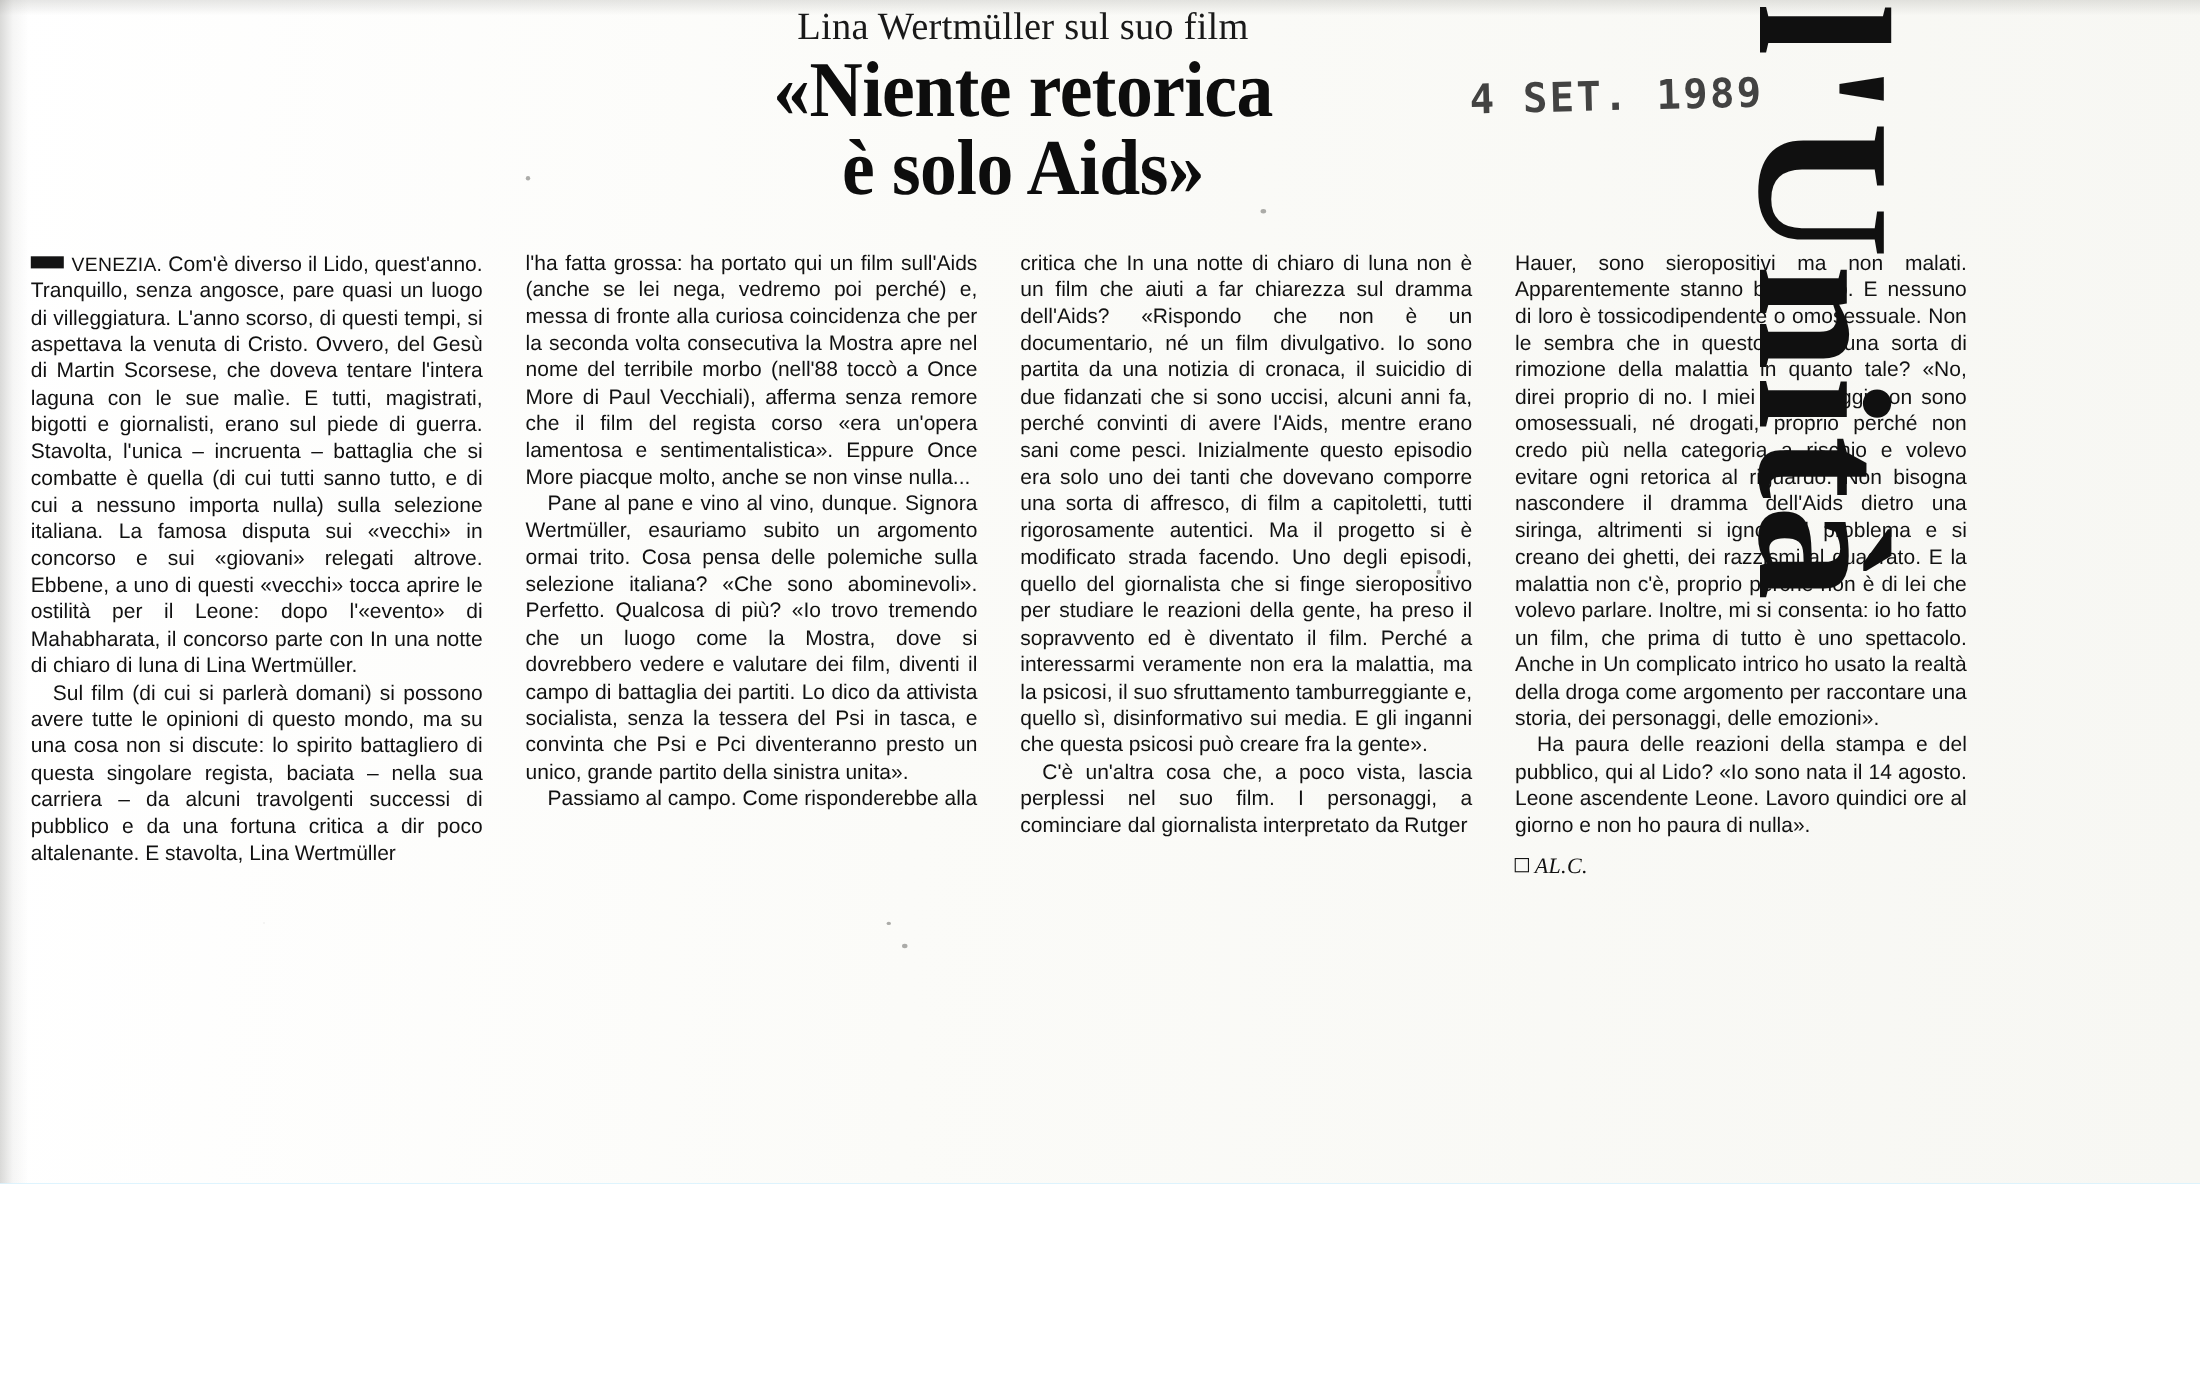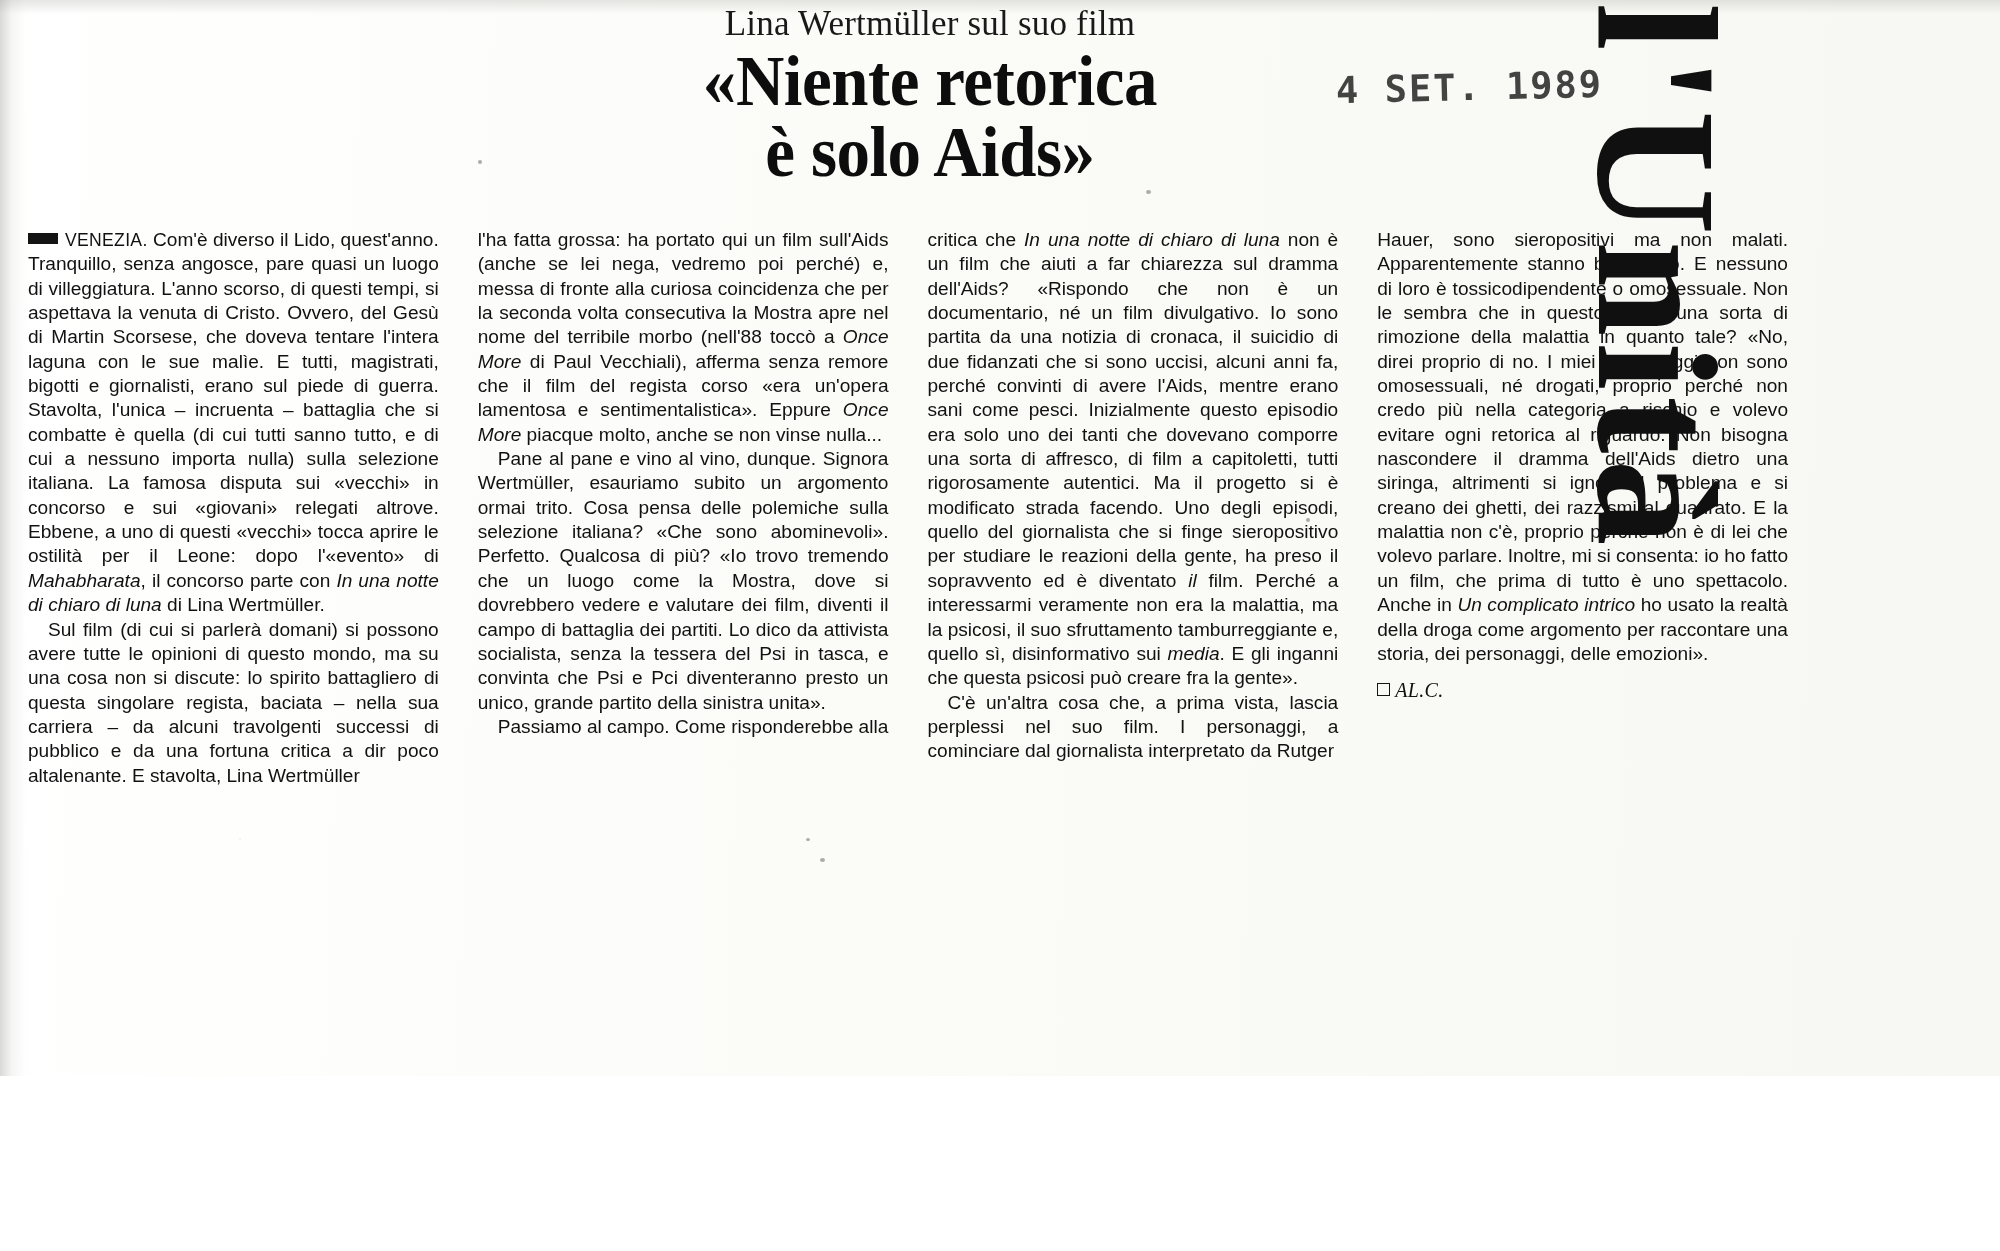--- a/index.html
+++ b/index.html
@@ -119,21 +119,21 @@
     width: 30px;
     height: 11px;
     background: #141414;
     margin-right: 7px;
     vertical-align: 2px;
   }
   .loc {
     font-size: 17.6px;
     letter-spacing: 0.3px;
   }
-  .it { font-style: italic; }
+  .it { }
   #byline {
     text-align: left;
     margin-top: 12px;
     font-family: "Liberation Serif", serif;
     font-style: italic;
     font-size: 20px;
     letter-spacing: 0.3px;
   }
   .sq {
     font-style: normal;
@@ -204,25 +204,26 @@
     </div>
 
     <div class="column">
       <p><span>l'ha fatta grossa: ha portato qui un film sull'Aids (anche se lei nega, vedremo poi perché) e, messa di fronte alla curiosa coincidenza che per la seconda volta consecutiva la Mostra apre nel nome del terribile morbo (nell'88 toccò a </span><span class="it">Once More</span><span> di Paul Vecchiali), afferma senza remore che il film del regista corso «era un'opera lamentosa e sentimentalistica». Eppure </span><span class="it">Once More</span><span> piacque molto, anche se non vinse nulla...</span></p>
       <p class="indent">Pane al pane e vino al vino, dunque. Signora Wertmüller, esauriamo subito un argomento ormai trito. Cosa pensa delle polemiche sulla selezione italiana? «Che sono abominevoli». Perfetto. Qualcosa di più? «Io trovo tremendo che un luogo come la Mostra, dove si dovrebbero vedere e valutare dei film, diventi il campo di battaglia dei partiti. Lo dico da attivista socialista, senza la tessera del Psi in tasca, e convinta che Psi e Pci diventeranno presto un unico, grande partito della sinistra unita».</p>
       <p class="indent">Passiamo al campo. Come risponderebbe alla</p>
     </div>
 
     <div class="column">
       <p><span>critica che </span><span class="it">In una notte di chiaro di luna</span><span> non è un film che aiuti a far chiarezza sul dramma dell'Aids? «Rispondo che non è un documentario, né un film divulgativo. Io sono partita da una notizia di cronaca, il suicidio di due fidanzati che si sono uccisi, alcuni anni fa, perché convinti di avere l'Aids, mentre erano sani come pesci. Inizialmente questo episodio era solo uno dei tanti che dovevano comporre una sorta di affresco, di film a capitoletti, tutti rigorosamente autentici. Ma il progetto si è modificato strada facendo. Uno degli episodi, quello del giornalista che si finge sieropositivo per studiare le reazioni della gente, ha preso il sopravvento ed è diventato </span><span class="it">il</span><span> film. Perché a interessarmi veramente non era la malattia, ma la psicosi, il suo sfruttamento tamburreggiante e, quello sì, disinformativo sui </span><span class="it">media</span><span>. E gli inganni che questa psicosi può creare fra la gente».</span></p>
-      <p class="indent">C'è un'altra cosa che, a prima vista, lascia perplessi nel suo film. I personaggi, a cominciare dal giornalista interpretato da Rutger</p>
+      <p class="indent">C'è un'altra cosa che, a poco vista, lascia perplessi nel suo film. I personaggi, a cominciare dal giornalista interpretato da Rutger</p>
     </div>
 
     <div class="column">
       <p><span>Hauer, sono sieropositivi ma non malati. Apparentemente stanno benissimo. E nessuno di loro è tossicodipendente o omosessuale. Non le sembra che in questo ci sia una sorta di rimozione della malattia in quanto tale? «No, direi proprio di no. I miei personaggi non sono omosessuali, né drogati, proprio perché non credo più nella categoria a rischio e volevo evitare ogni retorica al riguardo. Non bisogna nascondere il dramma dell'Aids dietro una siringa, altrimenti si ignora il problema e si creano dei ghetti, dei razzismi al quadrato. E la malattia non c'è, proprio perché non è di lei che volevo parlare. Inoltre, mi si consenta: io ho fatto un film, che prima di tutto è uno spettacolo. Anche in </span><span class="it">Un complicato intrico</span><span> ho usato la realtà della droga come argomento per raccontare una storia, dei personaggi, delle emozioni».</span></p>
+      <p class="indent">Ha paura delle reazioni della stampa e del pubblico, qui al Lido? «Io sono nata il 14 agosto. Leone ascendente Leone. Lavoro quindici ore al giorno e non ho paura di nulla».</p>
       <div id="byline"><span class="sq"></span><span>AL.C.</span></div>
     </div>
 
   </div>
 
   <div id="masthead">l'Unità</div>
 
 </div>
 
 </body></html>

